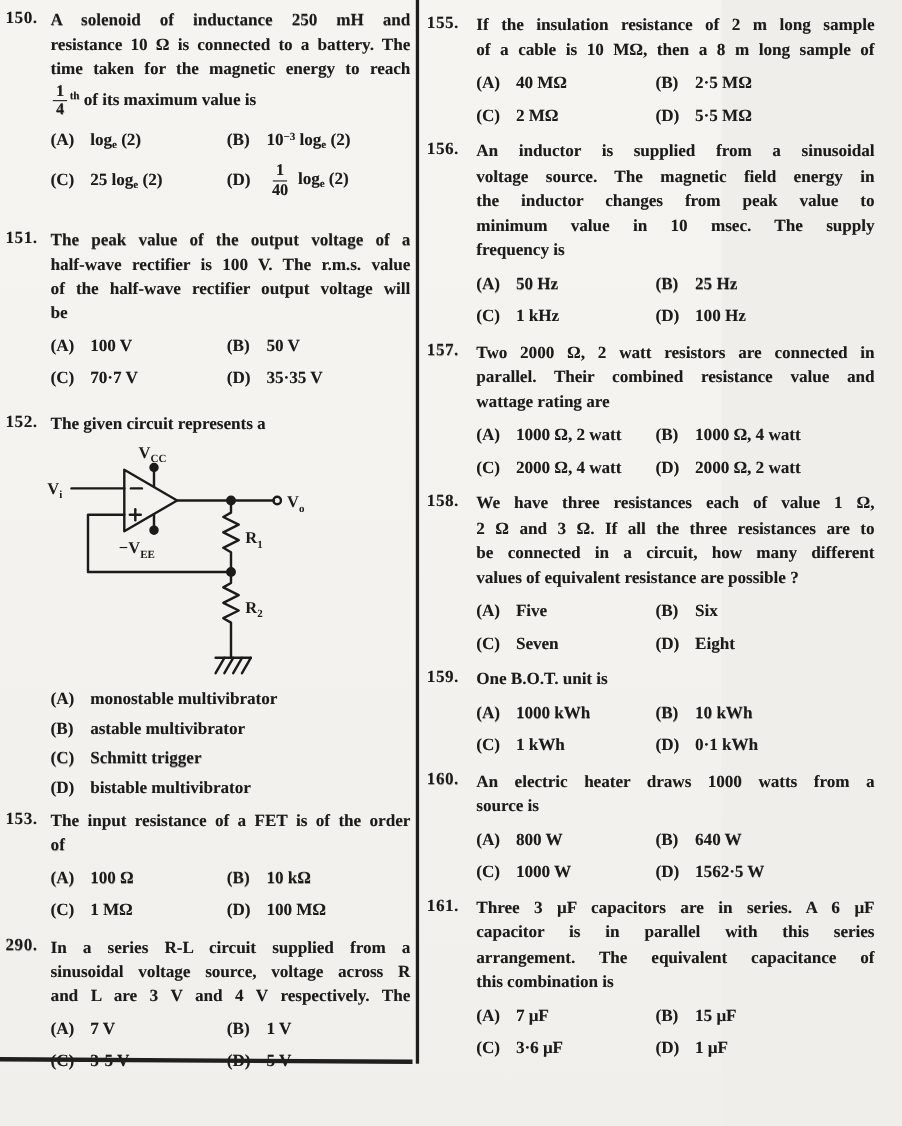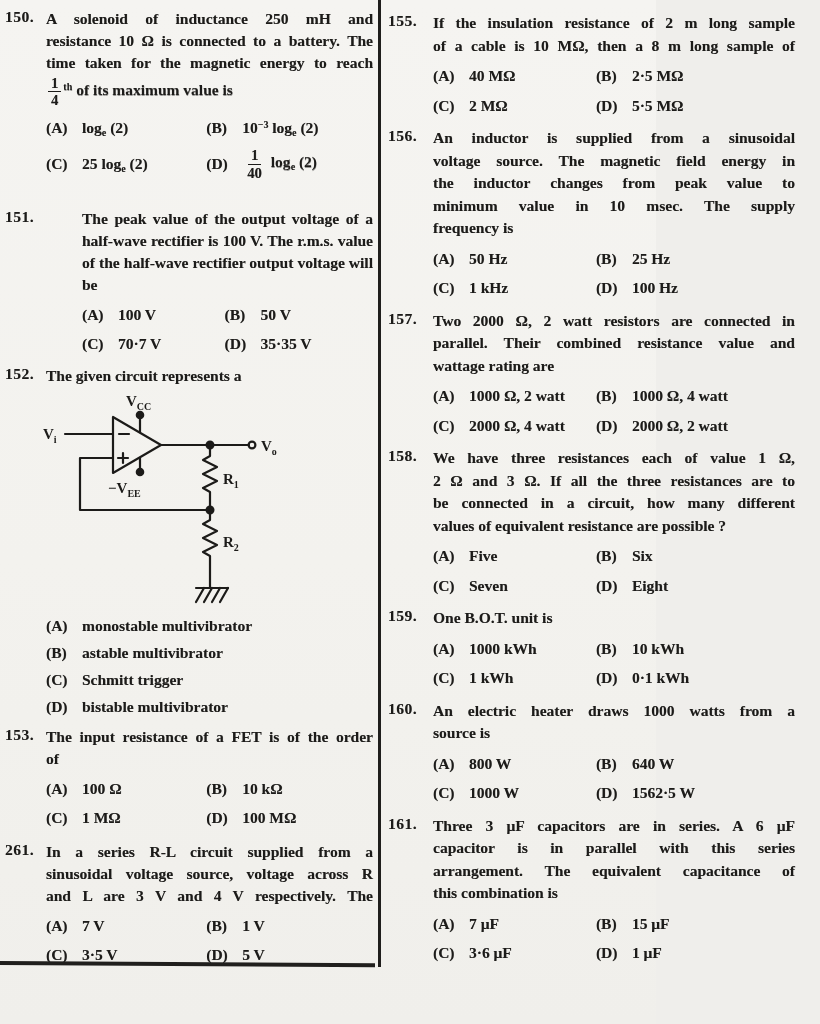--- a/index.html
+++ b/index.html
@@ -13,21 +13,21 @@
   .divider{position:absolute;left:378px;top:0;width:2.5px;height:967px;
            background:#1f1e1c;}
   .bottom-rule{position:absolute;left:0px;top:961px;width:375px;height:4px;
                background:#201f1d;transform:rotate(0.35deg);transform-origin:left center;}
   .col{position:absolute;top:8px;}
   .col-left{left:5px;width:368px;}
   .col-right{left:388px;top:12px;width:407px;}
   .question{display:grid;grid-template-columns:41px 1fr;margin-bottom:12px;}
   .col-right .question{grid-template-columns:45px 1fr;margin-bottom:10px;}
   .col-left .question:nth-child(1){margin-bottom:26px;}
-  .col-left .question:nth-child(2){margin-bottom:10px;gap:36px;}
+  .col-left .question:nth-child(2){margin-bottom:20px;}
   .col-left .question:nth-child(3){margin-bottom:8px;}
   .col-left .question:nth-child(4){margin-bottom:12px;}
   .qnum{font-weight:700;letter-spacing:0.5px;}
   .qbody{line-height:22px;}
   .col-right .qbody{line-height:22.5px;}
   .qline{text-align:justify;text-align-last:justify;
          text-shadow:0.25px 0.25px 0 rgba(20,20,20,0.4);}
   .qline.last{text-align-last:left;}
   .qnum,.olabel,.otext{text-shadow:0.25px 0.25px 0 rgba(20,20,20,0.4);}
   .opts{display:grid;margin-top:8px;row-gap:7px;}
@@ -204,21 +204,21 @@
               <span class="otext">1 MΩ</span>
             </div>
             <div class="opt">
               <span class="olabel">(D)</span>
               <span class="otext">100 MΩ</span>
             </div>
           </div>
         </div>
       </div>
       <div class="question">
-        <div class="qnum">261.</div>
+        <div class="qnum">290.</div>
         <div class="qbody">
           <div class="qline">In a series R-L circuit supplied from a</div>
           <div class="qline">sinusoidal voltage source, voltage across R</div>
           <div class="qline">and L are 3 V and 4 V respectively. The</div>
           <div class="opts two">
             <div class="opt">
               <span class="olabel">(A)</span>
               <span class="otext">7 V</span>
             </div>
             <div class="opt">

